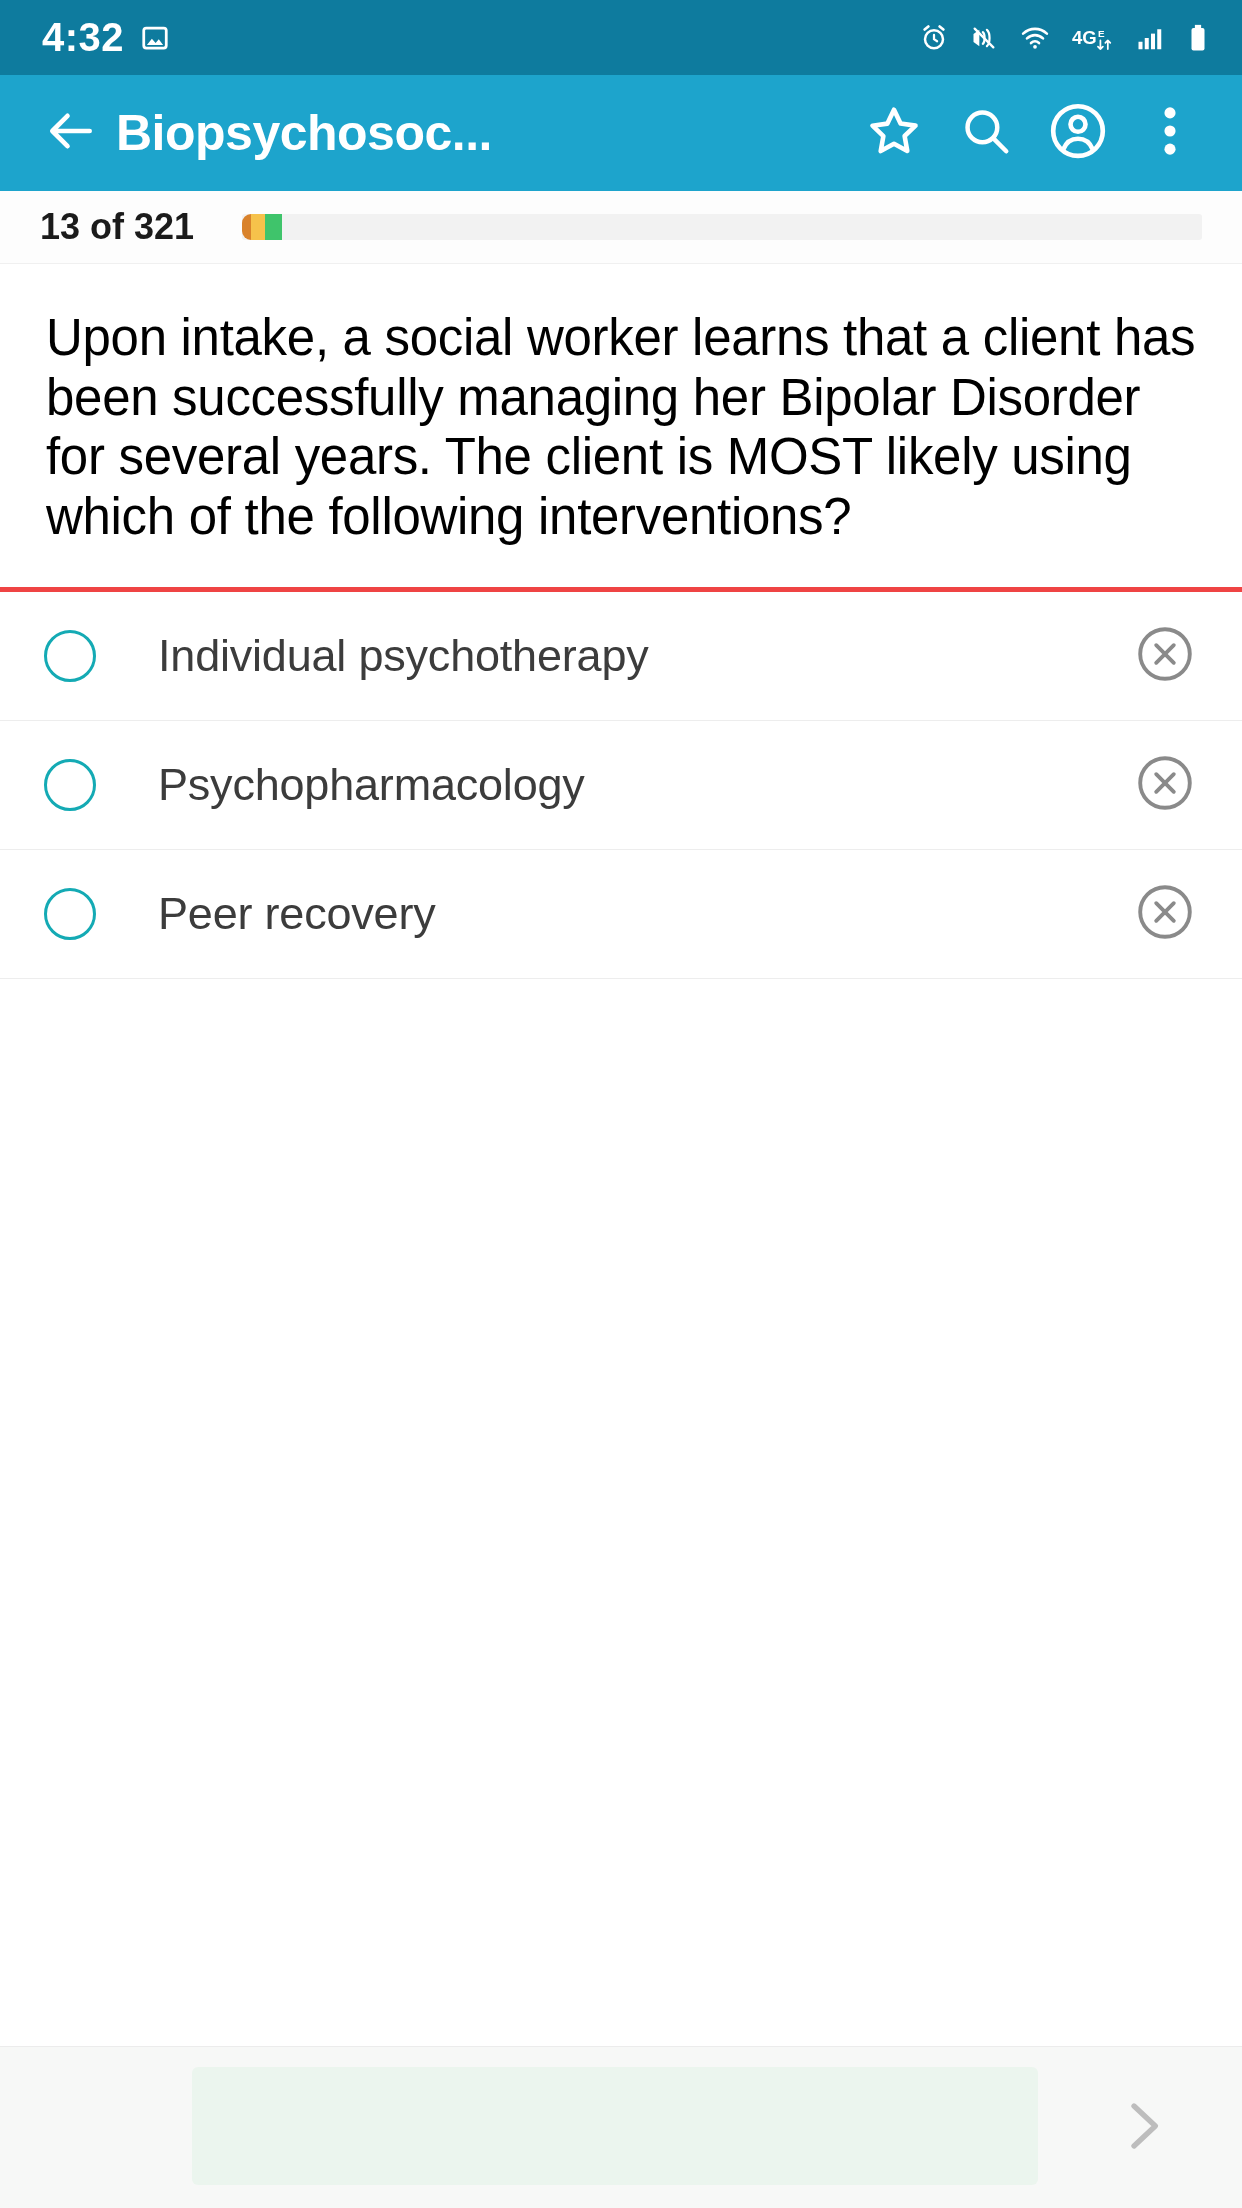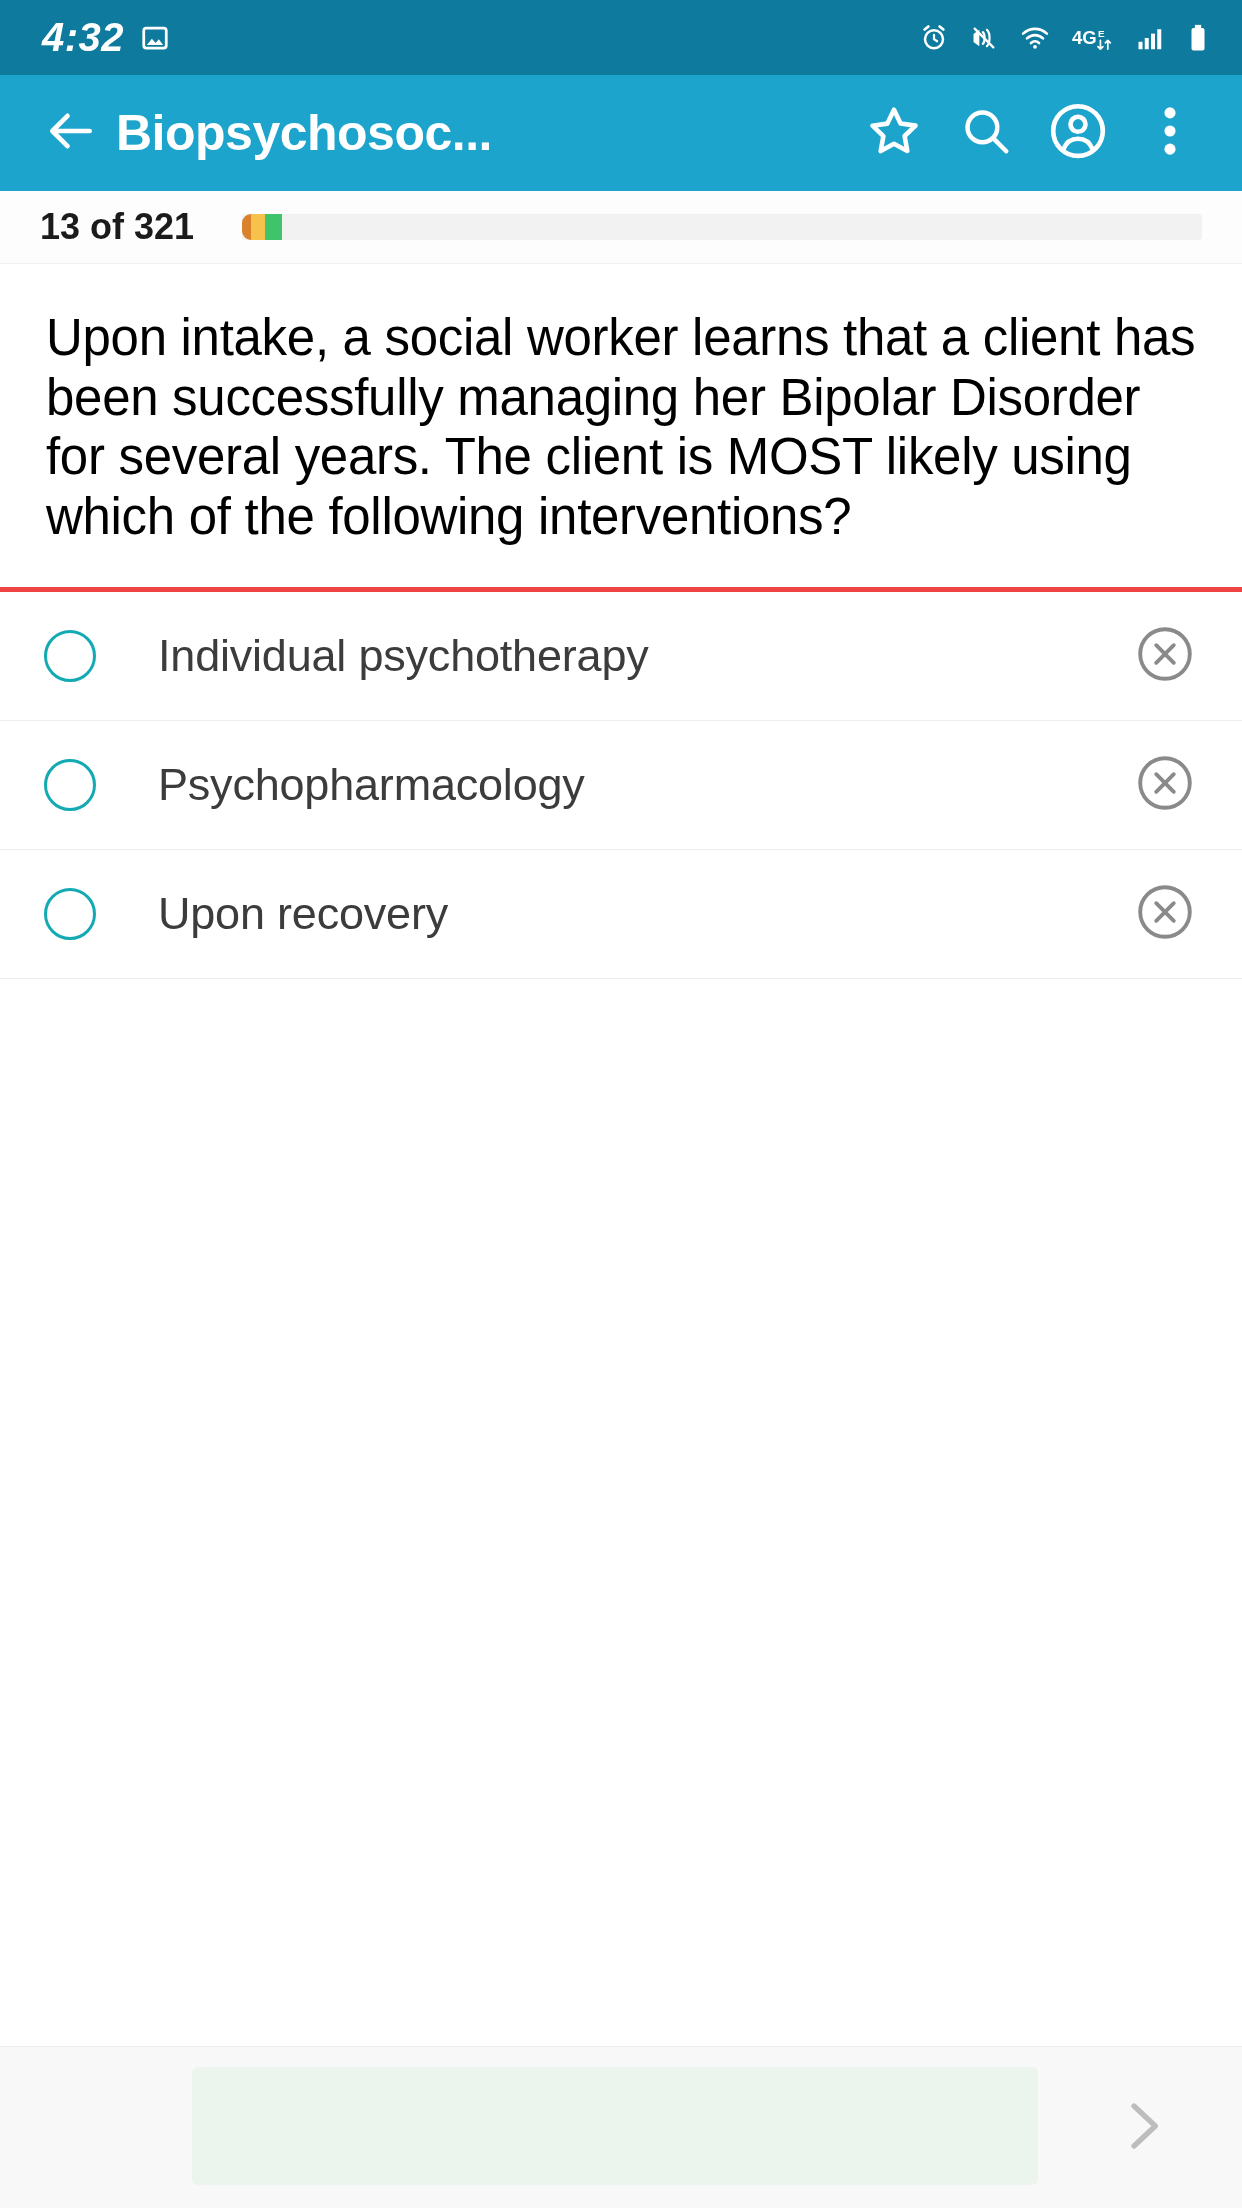--- a/index.html
+++ b/index.html
@@ -10,21 +10,21 @@
     overflow:hidden;
   }
   #app{ position:relative; width:1242px; height:2208px; background:#ffffff; }
 
   
   .statusbar{
     height:75px; background:#0E7B9E;
     display:flex; align-items:center; justify-content:space-between;
     padding:0 34px 0 42px;
   }
-  .sb-left{ display:flex; align-items:center; gap:16px;font-style:italic; }
+  .sb-left{ display:flex; align-items:center; gap:16px; }
   .sb-time{ color:#ffffff; font-size:40px; font-weight:700; letter-spacing:.5px; }
   .sb-right{ display:flex; align-items:flex-start; gap:21px; }
   .sb-ic{ display:flex; align-items:center; }
 
   
   .appbar{
     height:116px; background:#1DA4CC;
     display:flex; align-items:center;
     padding:0 26px 0 34px;
   }
@@ -243,21 +243,21 @@
             <circle cx="12" cy="12" r="9.6" fill="none" stroke="#8a8a8a" stroke-width="1.5"></circle>
             <path d="M8.6 8.6l6.8 6.8M15.4 8.6l-6.8 6.8" stroke="#8a8a8a" stroke-width="1.5" stroke-linecap="round"></path>
           </svg>
         </span>
       </span>
     </div>
 
 
     <div class="opt">
       <span class="radio"></span>
-      <span class="opt-label">Upon recovery</span>
+      <span class="opt-label">Peer recovery</span>
       <span class="elim">
         <span>
           <svg width="62" height="62" viewBox="0 0 24 24">
             <circle cx="12" cy="12" r="9.6" fill="none" stroke="#8a8a8a" stroke-width="1.5"></circle>
             <path d="M8.6 8.6l6.8 6.8M15.4 8.6l-6.8 6.8" stroke="#8a8a8a" stroke-width="1.5" stroke-linecap="round"></path>
           </svg>
         </span>
       </span>
     </div>
 

